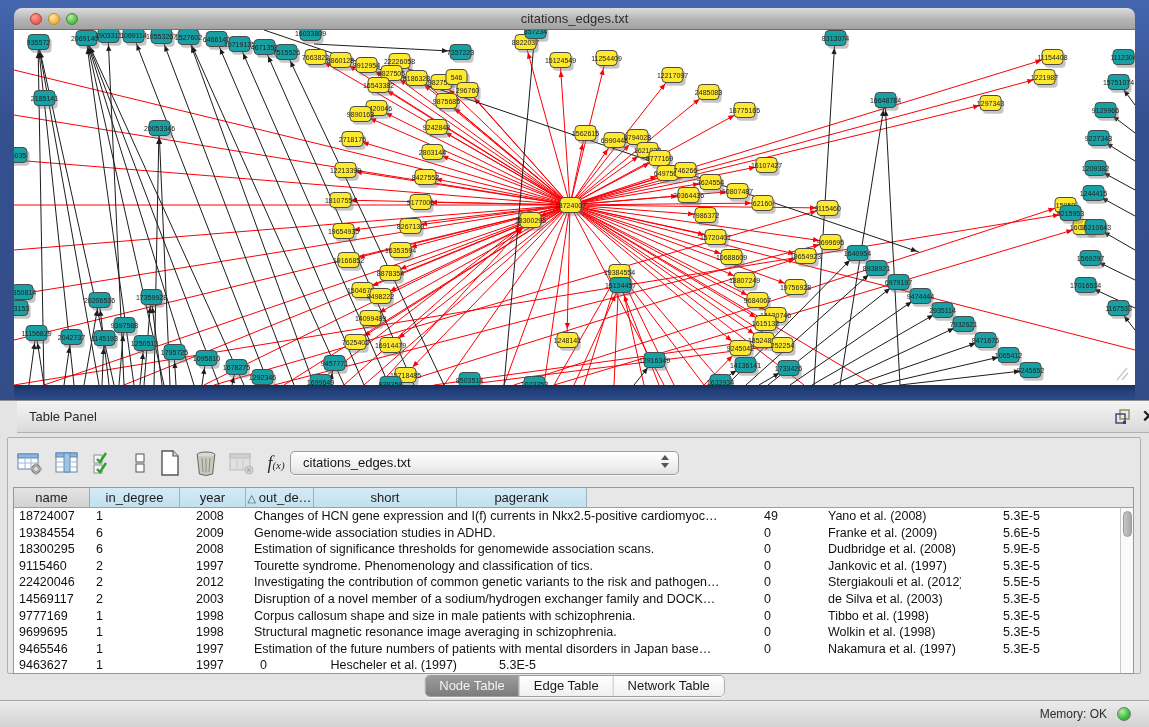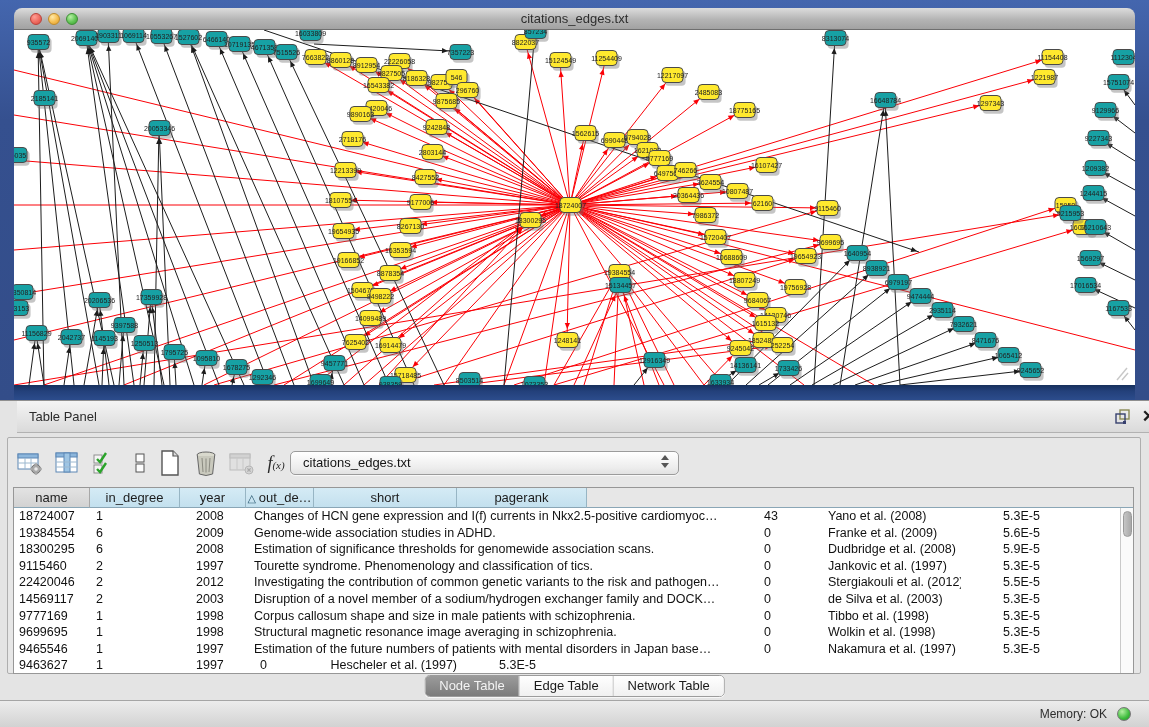--- a/index.html
+++ b/index.html
@@ -1186,21 +1186,21 @@
           <div class="th" style="width: 143px;">short</div>
           <div class="th" style="width: 130px;">pagerank</div>
           <div class="th filler" style="flex: 1 1 0%;"></div>
         </div>
       <div id="tbody">
           <div class="trow">
             <div class="td" style="width: 76px; padding-left: 5px;">18724007</div>
             <div class="td" style="width: 90px; padding-left: 6px;">1</div>
             <div class="td" style="width: 66px; padding-left: 16px;">2008</div>
             <div class="td" style="width: 504px; padding-left: 8px;">Changes of HCN gene expression and I(f) currents in Nkx2.5-positive cardiomyoc…</div>
-            <div class="td" style="width: 68px; padding-left: 14px;">43</div>
+            <div class="td" style="width: 68px; padding-left: 14px;">49</div>
             <div class="td" style="width: 143px; padding-left: 10px;">Yano et al. (2008)</div>
             <div class="td" style="width: 130px; padding-left: 42px;">5.3E-5</div>
           </div>
           <div class="trow">
             <div class="td" style="width: 76px; padding-left: 5px;">19384554</div>
             <div class="td" style="width: 90px; padding-left: 6px;">6</div>
             <div class="td" style="width: 66px; padding-left: 16px;">2009</div>
             <div class="td" style="width: 504px; padding-left: 8px;">Genome-wide association studies in ADHD.</div>
             <div class="td" style="width: 68px; padding-left: 14px;">0</div>
             <div class="td" style="width: 143px; padding-left: 10px;">Franke et al. (2009)</div>

